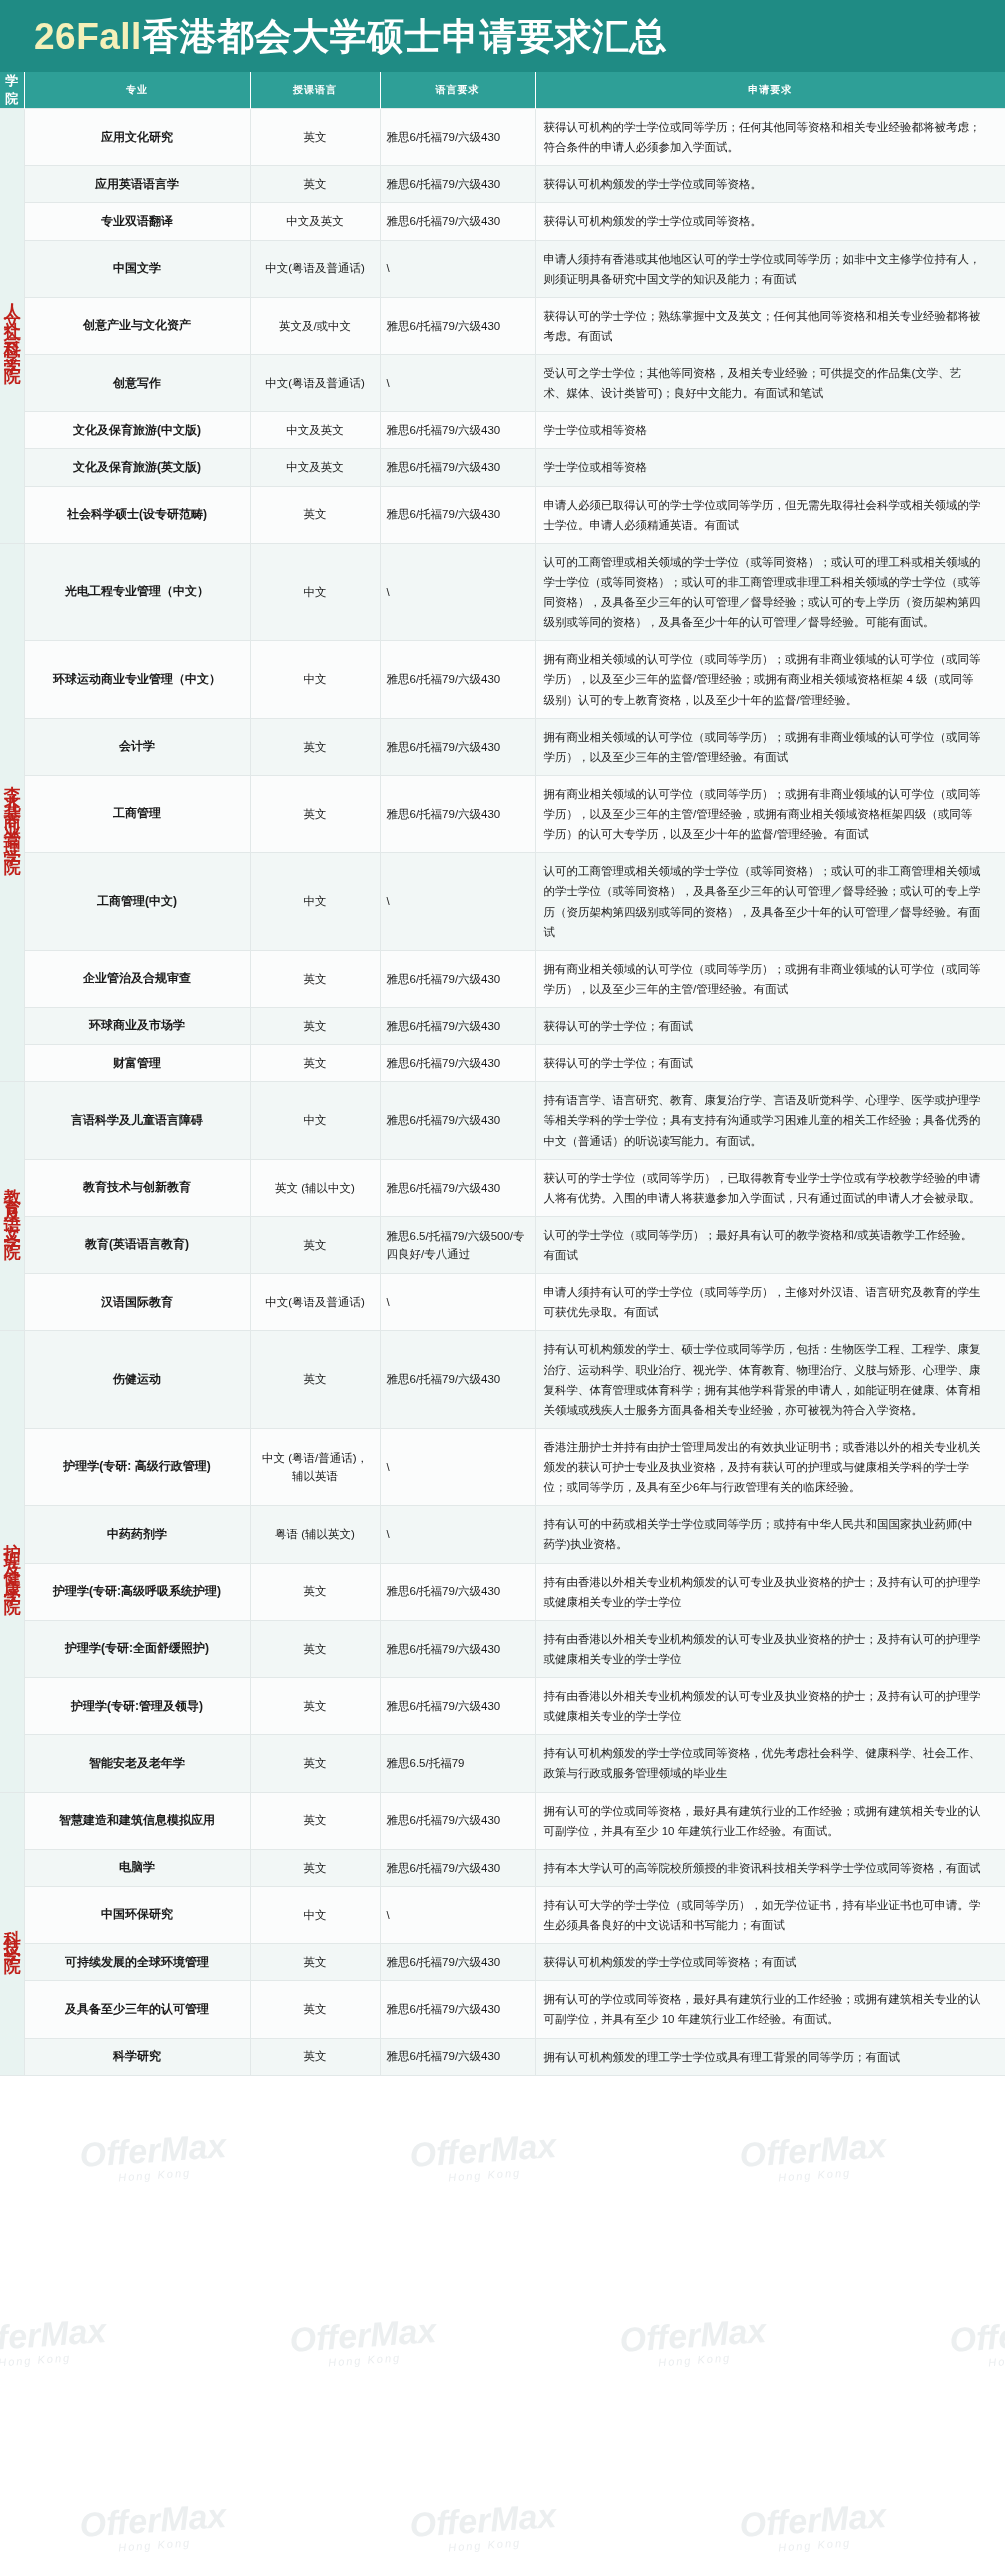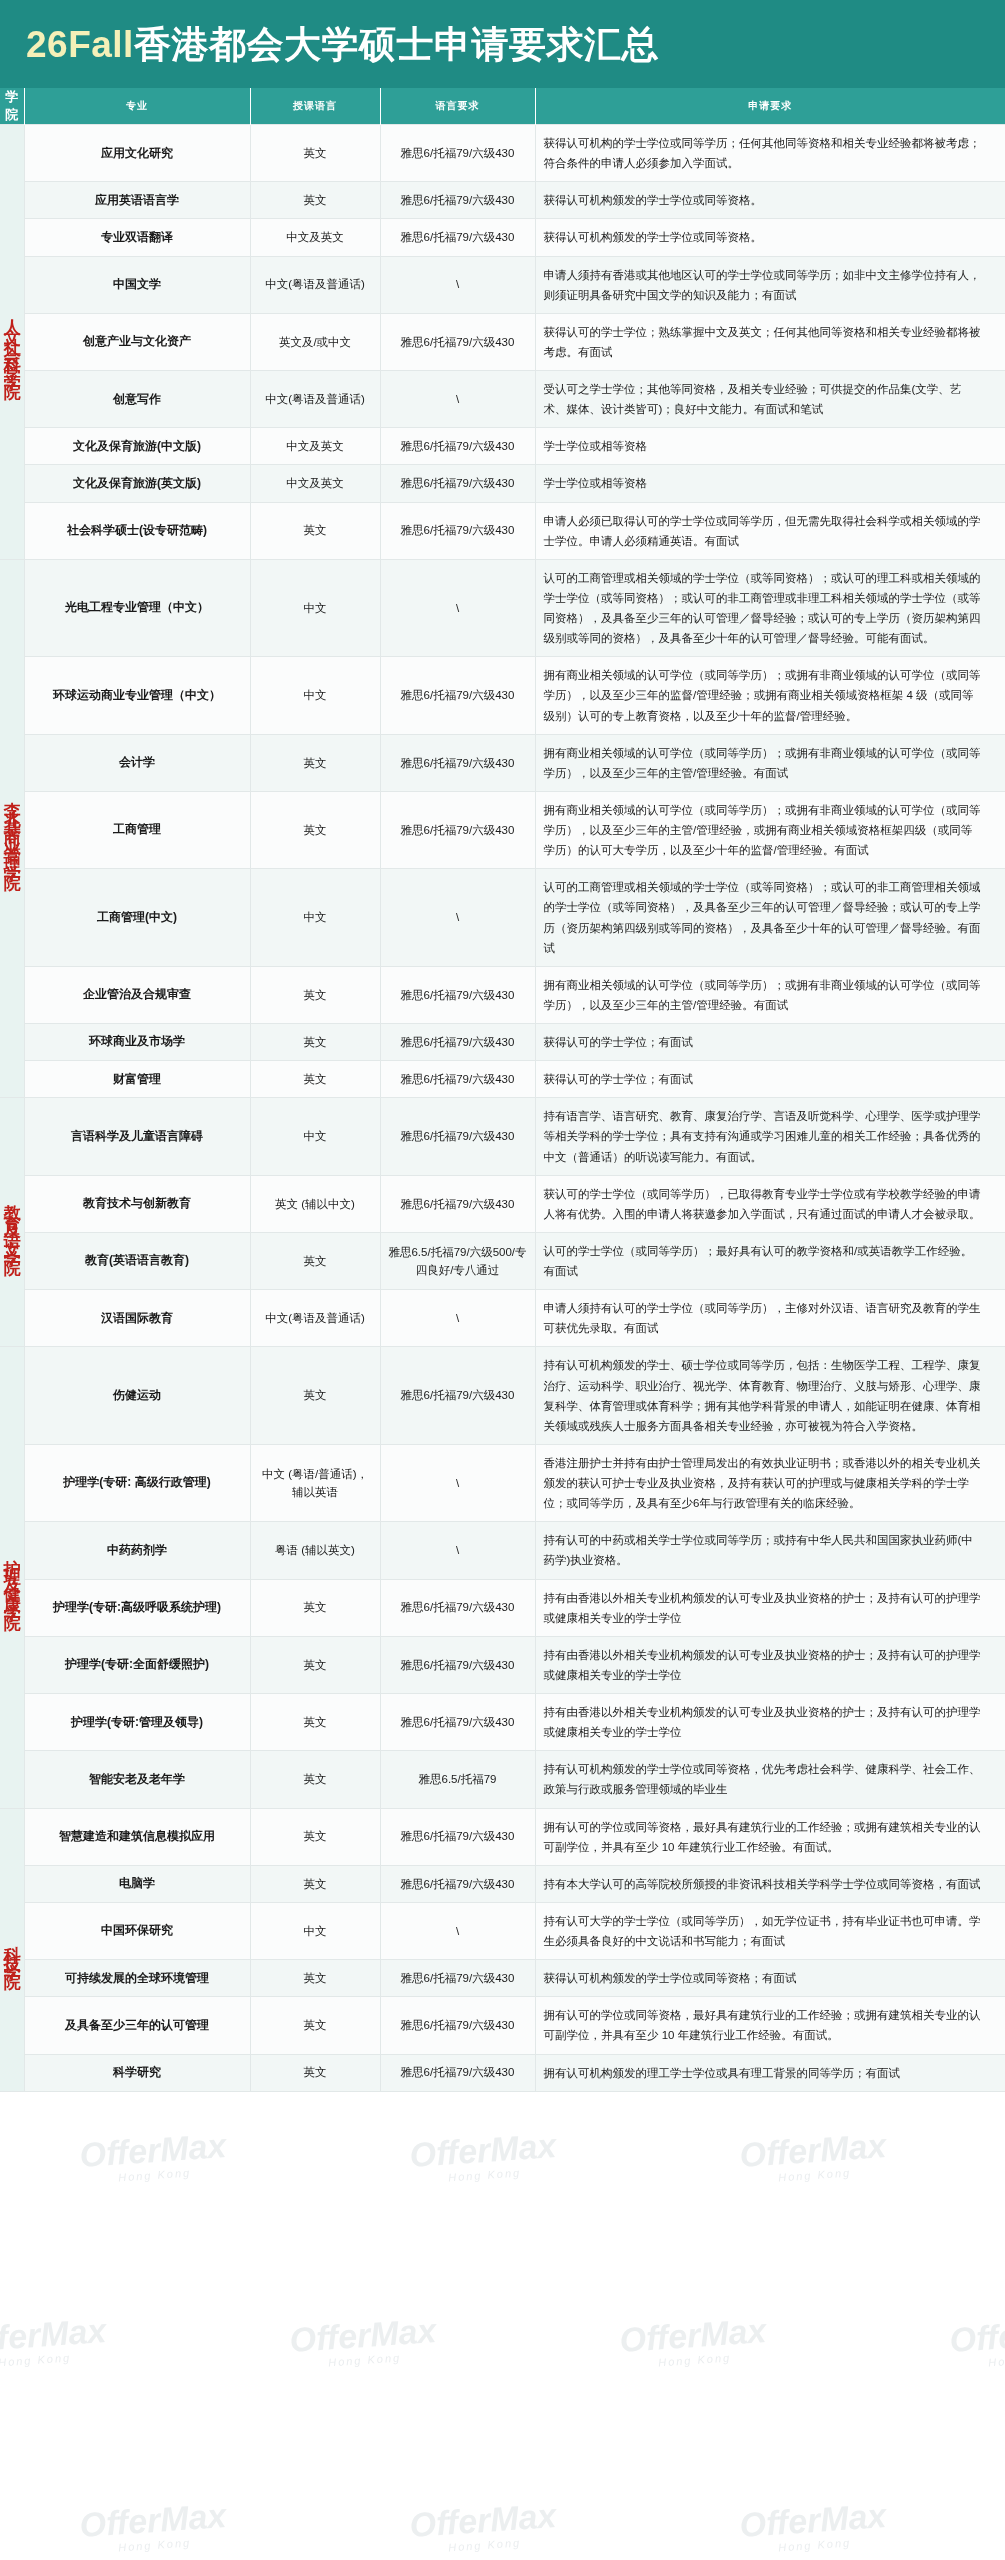--- a/index.html
+++ b/index.html
@@ -11,25 +11,25 @@
   #page {
     position: relative;
     width: 1005px;
     min-height: 2560px;
     background: #ffffff;
     overflow: hidden;
   }
 
   
   .banner {
-    height: 88px;
+    height: 72px;
     background: #1f8b84;
     display: flex;
     align-items: center;
-    padding-left: 26px;
+    padding-left: 34px;
     position: relative;
     z-index: 3;
   }
   .banner-title {
     font-size: 37px;
     font-weight: bold;
     letter-spacing: 0.5px;
     line-height: 1;
     white-space: nowrap;
   }
@@ -125,21 +125,21 @@
     white-space: nowrap;
   }
 
   td.prog {
     text-align: center;
     font-weight: bold;
     font-size: 12px;
     padding: 0 5px;
   }
   td.lang { text-align: center; font-size: 11.5px; }
-  td.req  { text-align: center; font-size: 11.5px; }
+  td.req  { text-align: left; font-size: 11.5px; }
   td.apply {
     text-align: left;
     font-size: 11.5px;
     padding: 8px 22px 8px 8px;
     line-height: 1.75;
   }
 </style>
 </head>
 <body>
 

